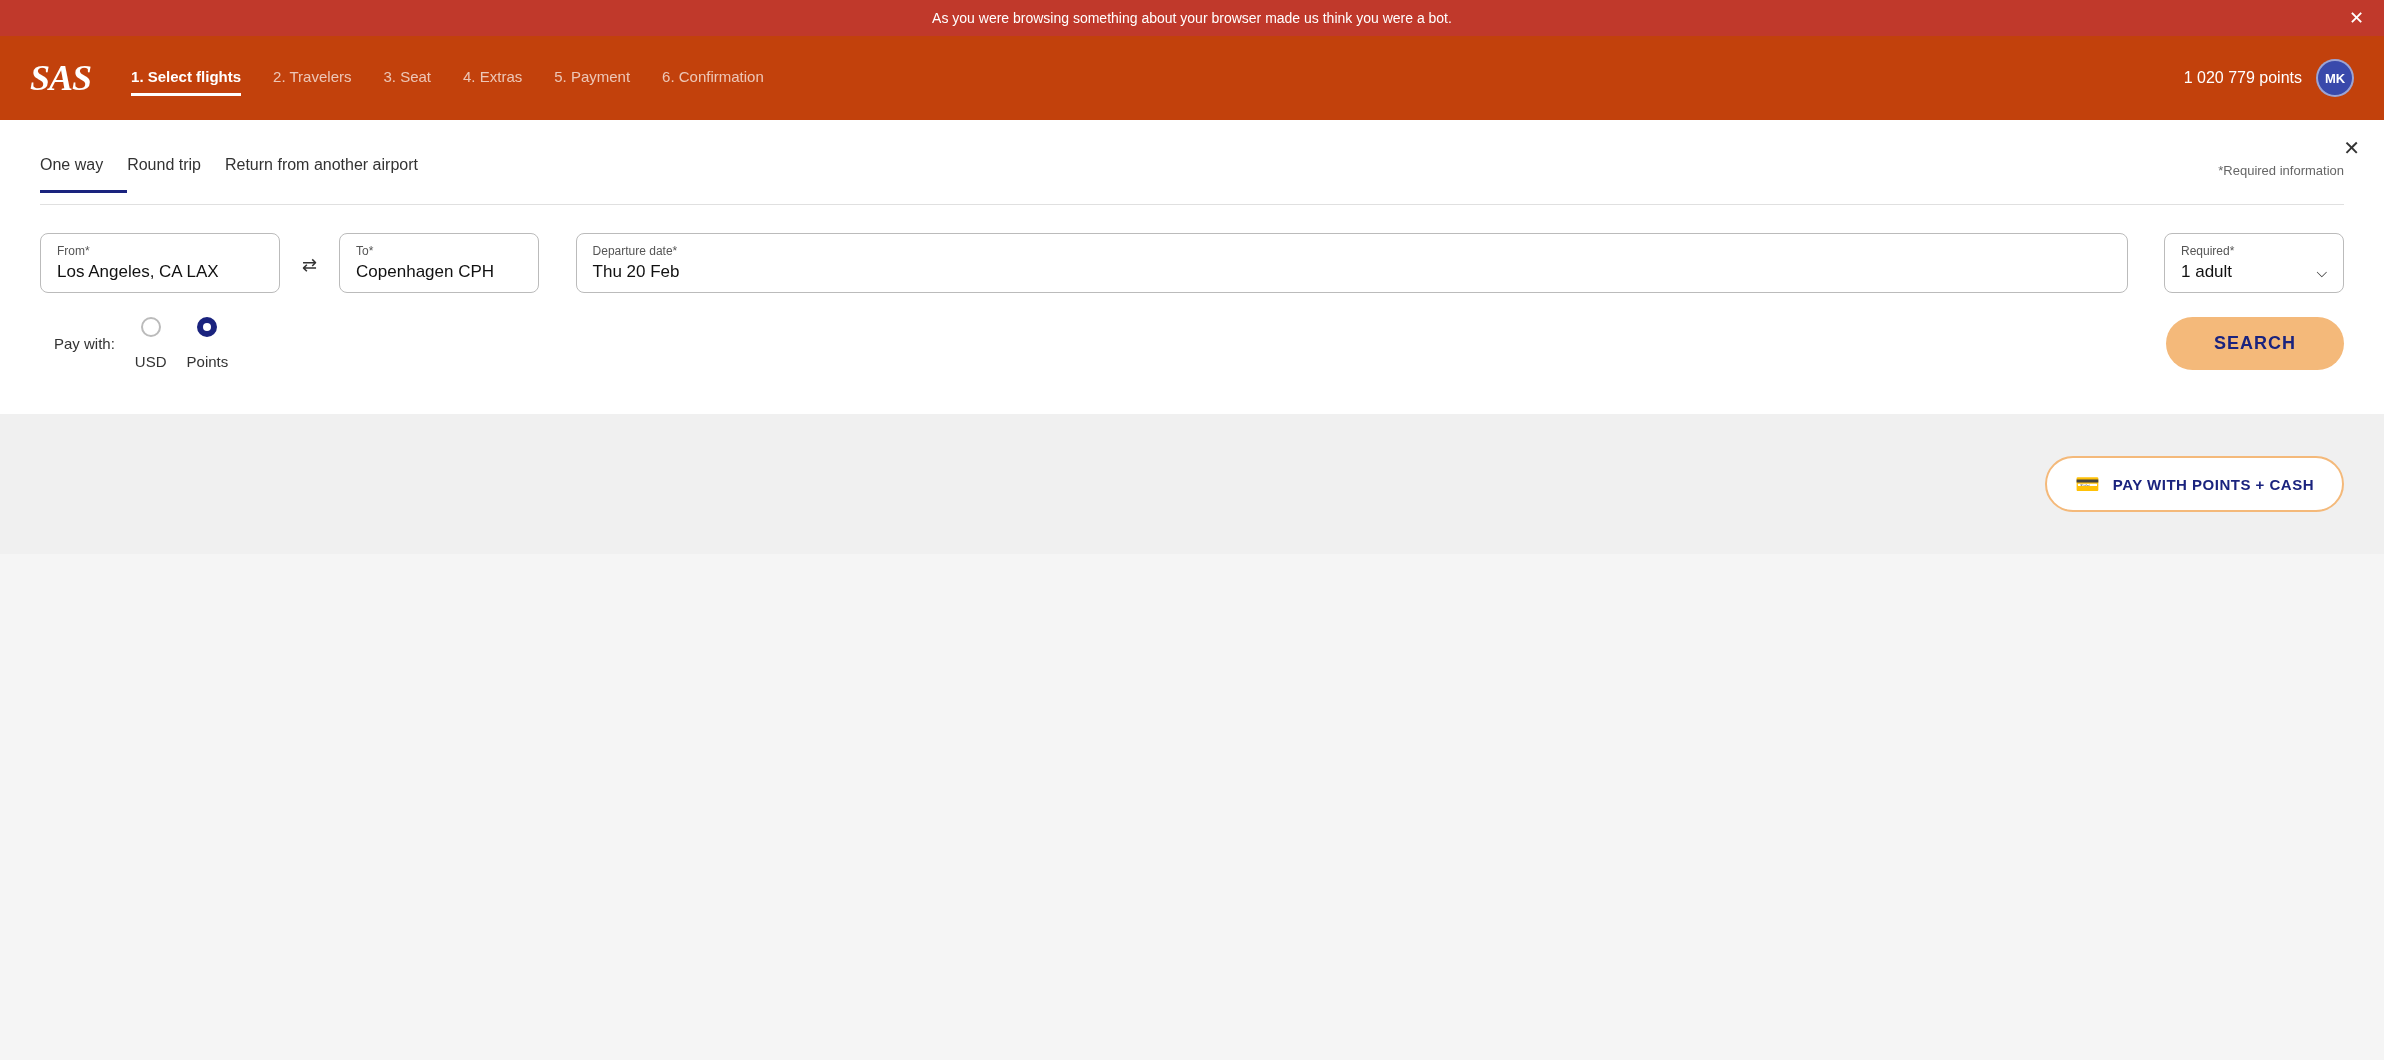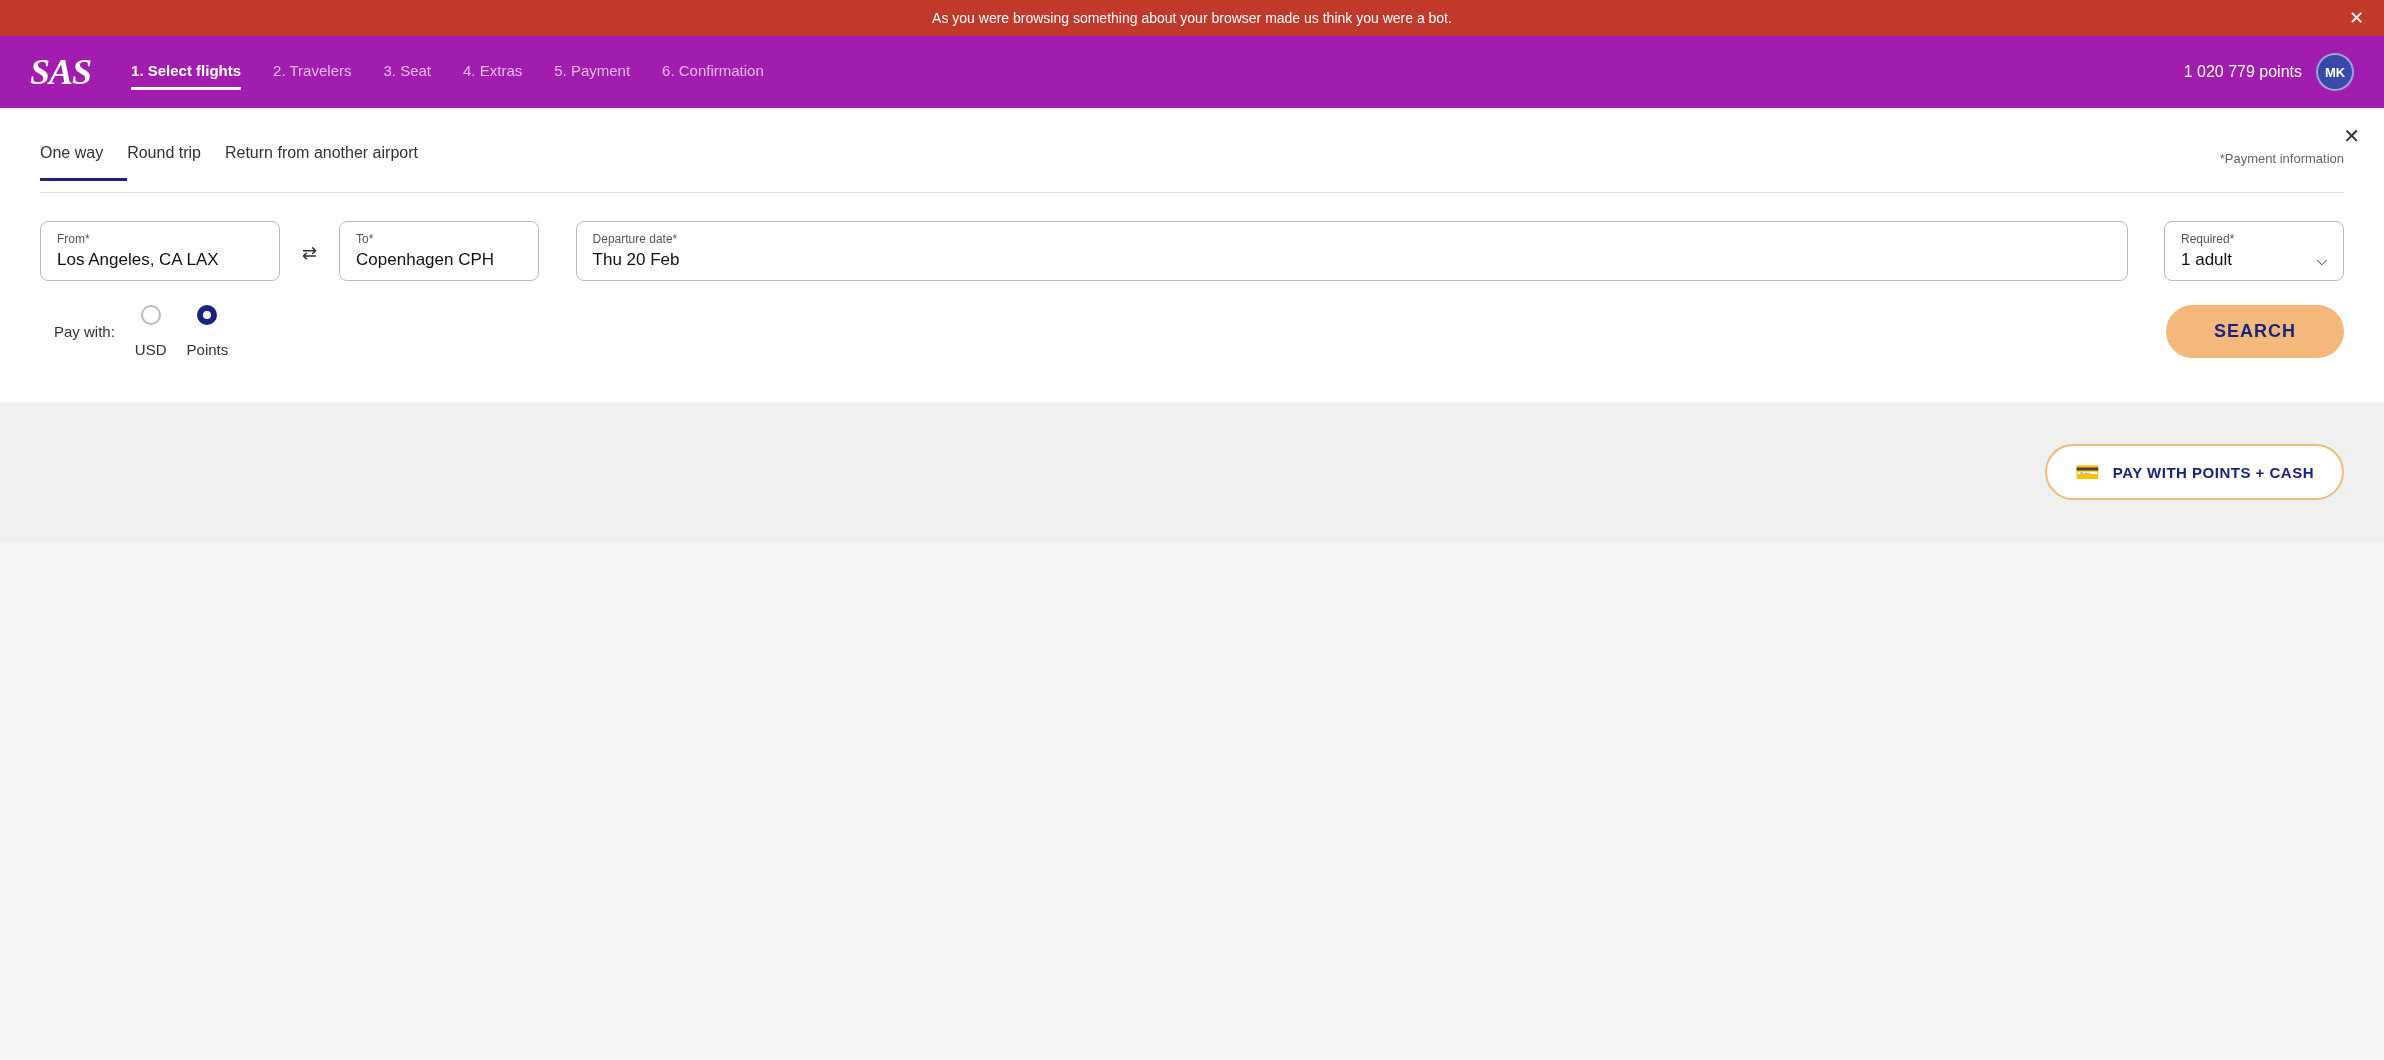--- a/index.html
+++ b/index.html
@@ -24,25 +24,25 @@
       transform: translateY(-50%);
       cursor: pointer;
       font-size: 18px;
       color: white;
       background: none;
       border: none;
     }
 
     
     .nav {
-      background: #a21caf;
+      background: #c2410c;
       display: flex;
       align-items: center;
       padding: 0 30px;
-      height: 72px;
+      height: 84px;
     }
     .nav-logo {
       color: white;
       font-size: 36px;
       font-weight: 900;
       font-style: italic;
       letter-spacing: -1px;
       margin-right: 40px;
       font-family: Georgia, serif;
     }
@@ -321,21 +321,21 @@
   </div>
 </nav>
 
 <div class="main-content">
   <button class="content-close">✕</button>
 
   <div class="trip-tabs">
     <button class="trip-tab active">One way</button>
     <button class="trip-tab">Round trip</button>
     <button class="trip-tab">Return from another airport</button>
-    <span class="required-info">*Payment information</span>
+    <span class="required-info">*Required information</span>
   </div>
 
   <div class="search-form">
     
     <div class="field-wrapper from-field">
       <div class="field-label">From*</div>
       <div class="field-value">Los Angeles, CA LAX</div>
     </div>
 
     

